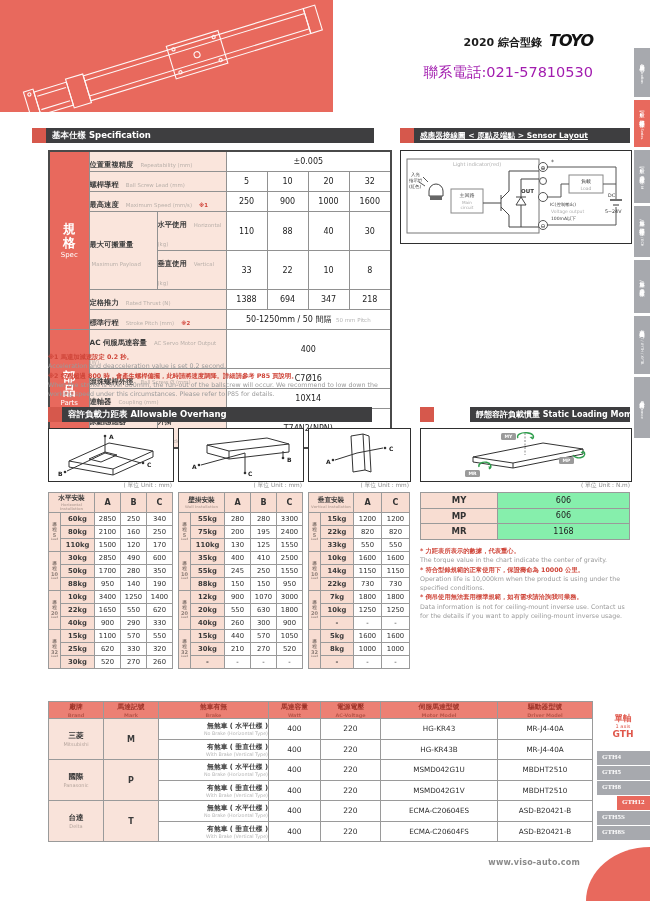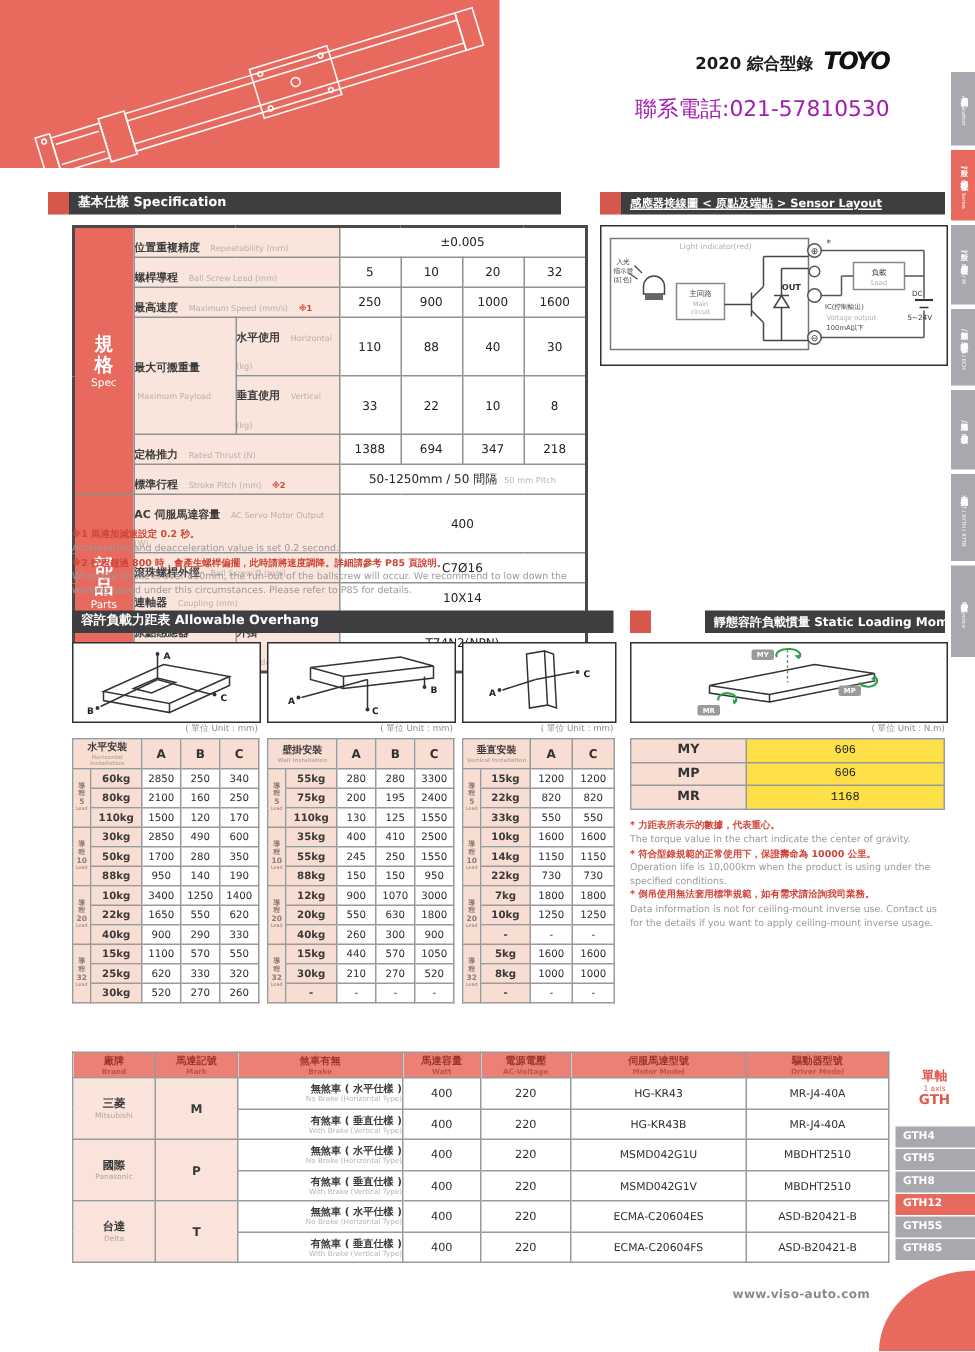--- a/index.html
+++ b/index.html
@@ -21,21 +21,21 @@
   .side-tab .zh{font-size:5px;font-weight:bold;letter-spacing:.5px;}
   .side-tab .en{font-size:3.5px;}
 
   
   .secbar{position:absolute;height:15px;display:flex;}
   .secbar .sq{width:14px;background:#d6584c;}
   .secbar .bar{flex:1;background:#3e3e40;color:#fff;font-weight:bold;font-size:8.5px;
                line-height:15px;padding-left:6px;white-space:nowrap;overflow:hidden;}
   #spec-bar{left:32px;top:128px;width:342px;}
   #sensor-bar{left:400px;top:128px;width:230px;}
-  #ov-bar{left:48px;top:407px;width:361px;flex-direction:column;}
+  #ov-bar{left:48px;top:407px;width:324px;}
   #mom-bar{left:420px;top:407px;width:210px;gap:36px;}
   #motor-bar{left:48px;top:684px;width:544px;}
 
   
   .spec-table{position:absolute;left:48px;top:150px;width:342px;border-collapse:collapse;
               table-layout:fixed;border:2px solid #4a4a4a;}
   .spec-table td{border:1px solid #919191;padding:0;overflow:hidden;}
   .spec-table tr{height:17px;}
   .spec-table tr.tall{height:26px;}
   .sideRed{background:#e8695d;color:#fff;text-align:center;vertical-align:middle;}
@@ -82,21 +82,21 @@
   .ovt .lead .n{font-size:5px;font-weight:bold;}
   .ovt .lead .e{font-size:3.2px;}
   .ovt .kg{background:#f8ddd2;font-size:6.8px;font-weight:bold;color:#3a3a3a;}
   .ovt .v{font-size:6.8px;color:#2e2e2e;}
 
   
   #mom-table{position:absolute;left:420px;top:492px;width:210px;border-collapse:collapse;border:1.5px solid #555;table-layout:fixed;}
   #mom-table td{border:0.8px solid #9a9a9a;padding:0;text-align:center;vertical-align:middle;}
   #mom-table tr{height:15.5px;}
   .mlabel{width:76px;background:#f8ddd2;font-weight:bold;font-size:8.5px;color:#333;}
-  .mval{font-size:8px;color:#222;background:#fde047;font-family:Liberation Mono, monospace;}
+  .mval{font-size:8px;color:#222;background:#86efac;}
 
   
   #motor-table{position:absolute;left:48px;top:701px;width:544px;border-collapse:collapse;
                table-layout:fixed;border:1.5px solid #555;background:#fff;}
   #motor-table th,#motor-table td{border:0.8px solid #9a9a9a;padding:0;overflow:hidden;vertical-align:middle;}
   #motor-table thead tr{height:17px;margin-top:24px;}
   #motor-table tbody tr{height:20.5px;}
   #motor-table th{background:#ec8074;}
   .mzh{display:block;font-size:6.8px;font-weight:bold;color:#9e352b;text-align:center;}
   .men{display:block;font-size:4.9px;color:#b9564a;text-align:center;}
@@ -110,22 +110,22 @@
   .numc{font-size:7.5px;color:#2e2e2e;text-align:center;}
   .model{font-size:7.2px;color:#2e2e2e;text-align:center;}
 
   
   #gth-label{position:absolute;left:598px;top:713px;width:50px;text-align:center;color:#e0584c;line-height:1.2;}
   .gl-zh{font-size:8.5px;font-weight:bold;display:block;}
   .gl-en{font-size:5px;display:block;}
   .gl-series{font-size:9px;font-weight:bold;display:block;}
   #gth-tabs{position:absolute;left:597px;top:751px;width:53px;display:flex;flex-direction:column;gap:1.5px;}
   .gth-tab{height:13.5px;background:#a7a9ae;color:#fff;font-size:7px;font-weight:bold;
-           line-height:13.5px;padding-left:5px;}
-  .gth-tab.active{background:#e8695d;}
+           line-height:13.5px;padding-left:5px;font-family:Liberation Serif, serif;}
+  .gth-tab.active{background:#e8695d;margin-left:20px;}
 
   #site{position:absolute;top:858px;right:70px;font-size:8px;font-weight:bold;color:#8a8a8a;letter-spacing:.2px;}
   #corner{position:absolute;right:0;bottom:0;width:64px;height:54px;background:#e8695d;
           border-top-left-radius:100% 100%;}
 </style>
 </head>
 <body>
 
 <div class="page">
 

